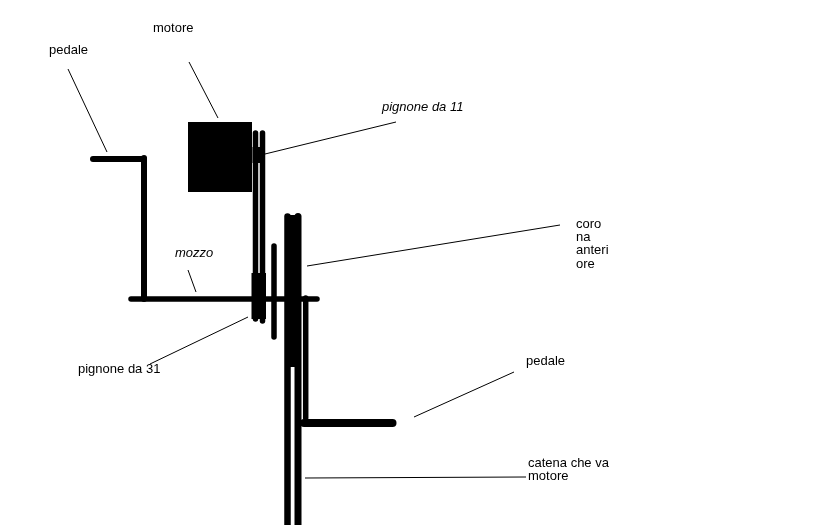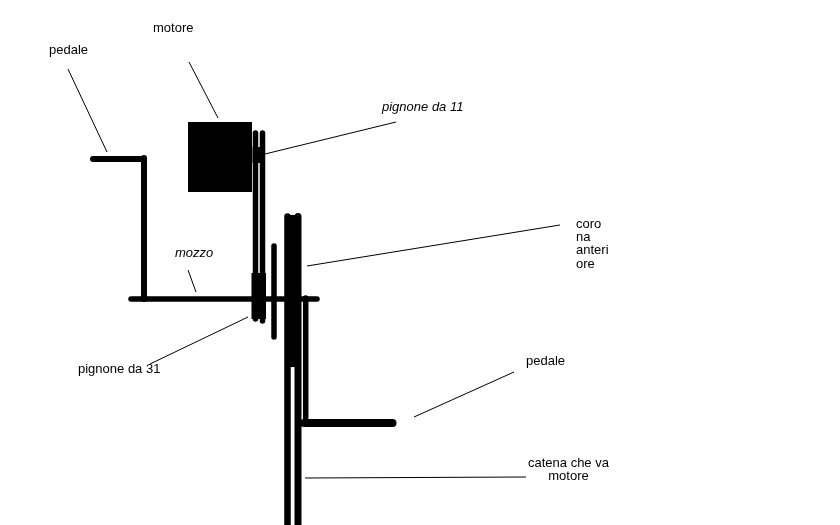--- a/index.html
+++ b/index.html
@@ -67,18 +67,18 @@
   <div class="lbl" style="left:567px; top:217px;margin-left:9px;">
     <div>coro</div>
     <div>na</div>
     <div>anteri</div>
     <div>ore</div>
   </div>
 
   <div class="lbl" style="left:78px;  top:362px;">pignone da 31</div>
   <div class="lbl" style="left:526px; top:354px;">pedale</div>
 
-  <div class="lbl" style="left:528px; top:456px;text-align:center;">
+  <div class="lbl" style="left:528px; top:456px;">
     <div>catena che va</div>
     <div>motore</div>
   </div>
 
 </div>
 
 </body></html>

